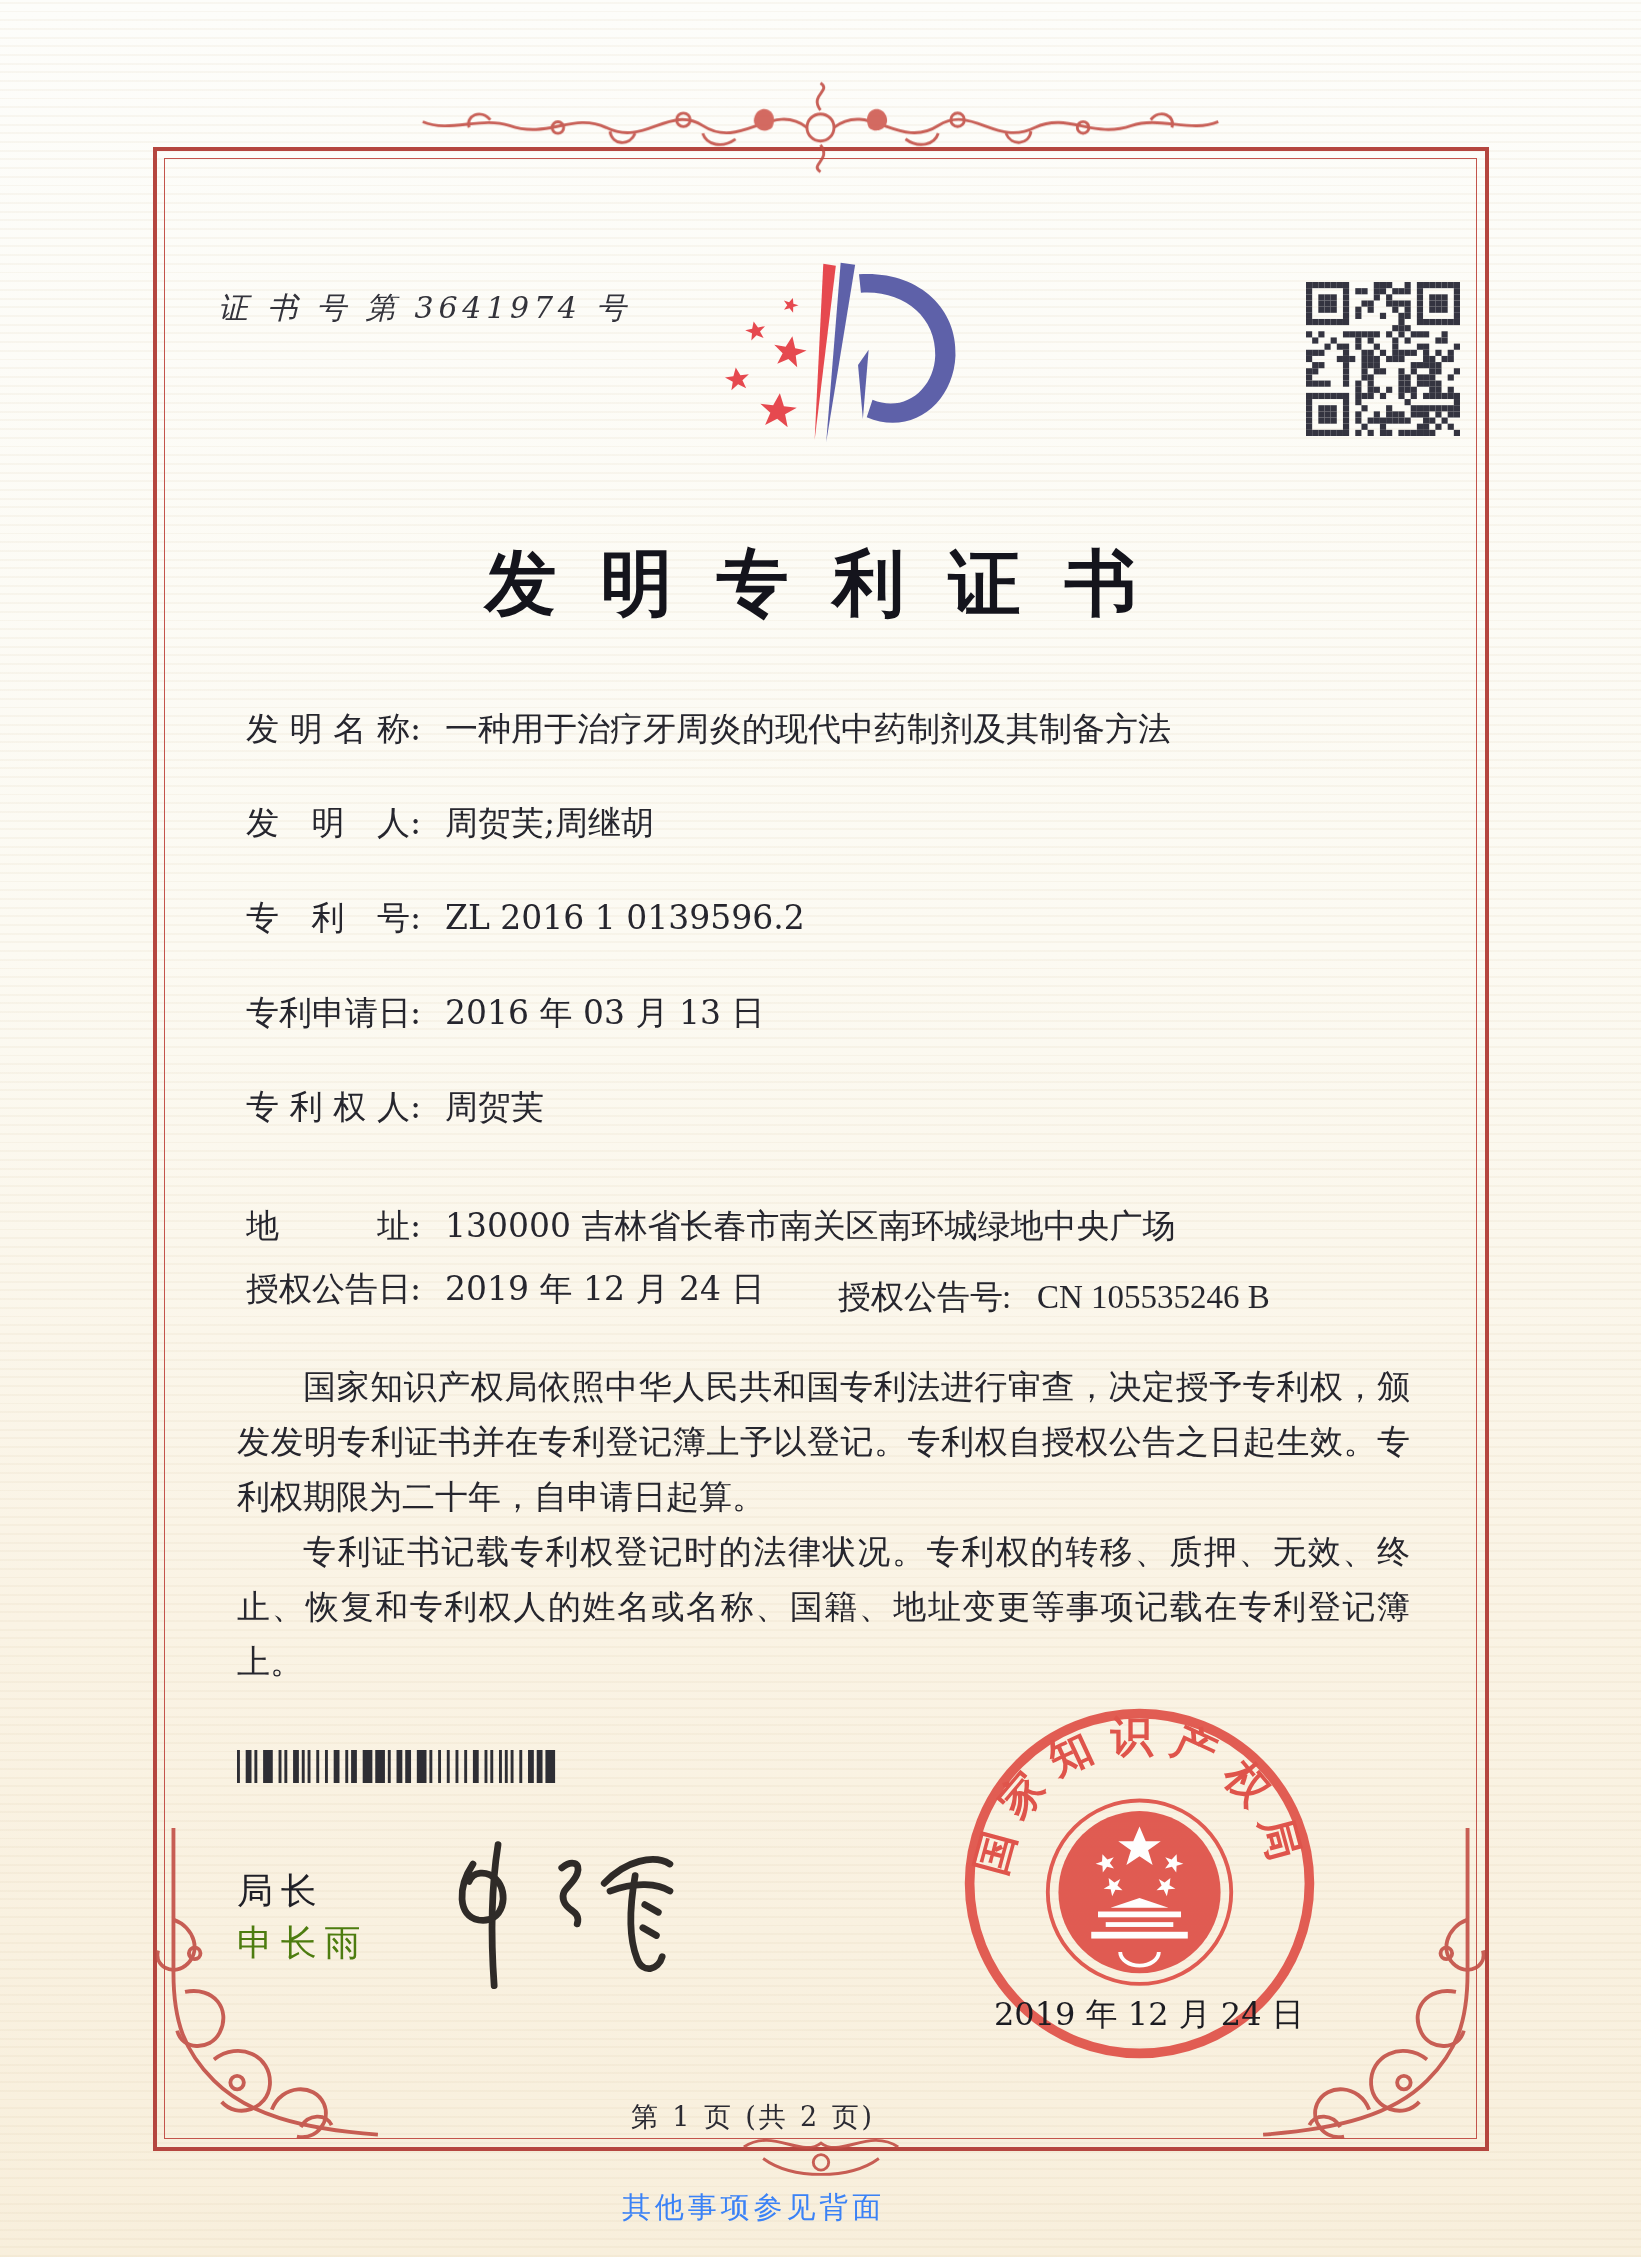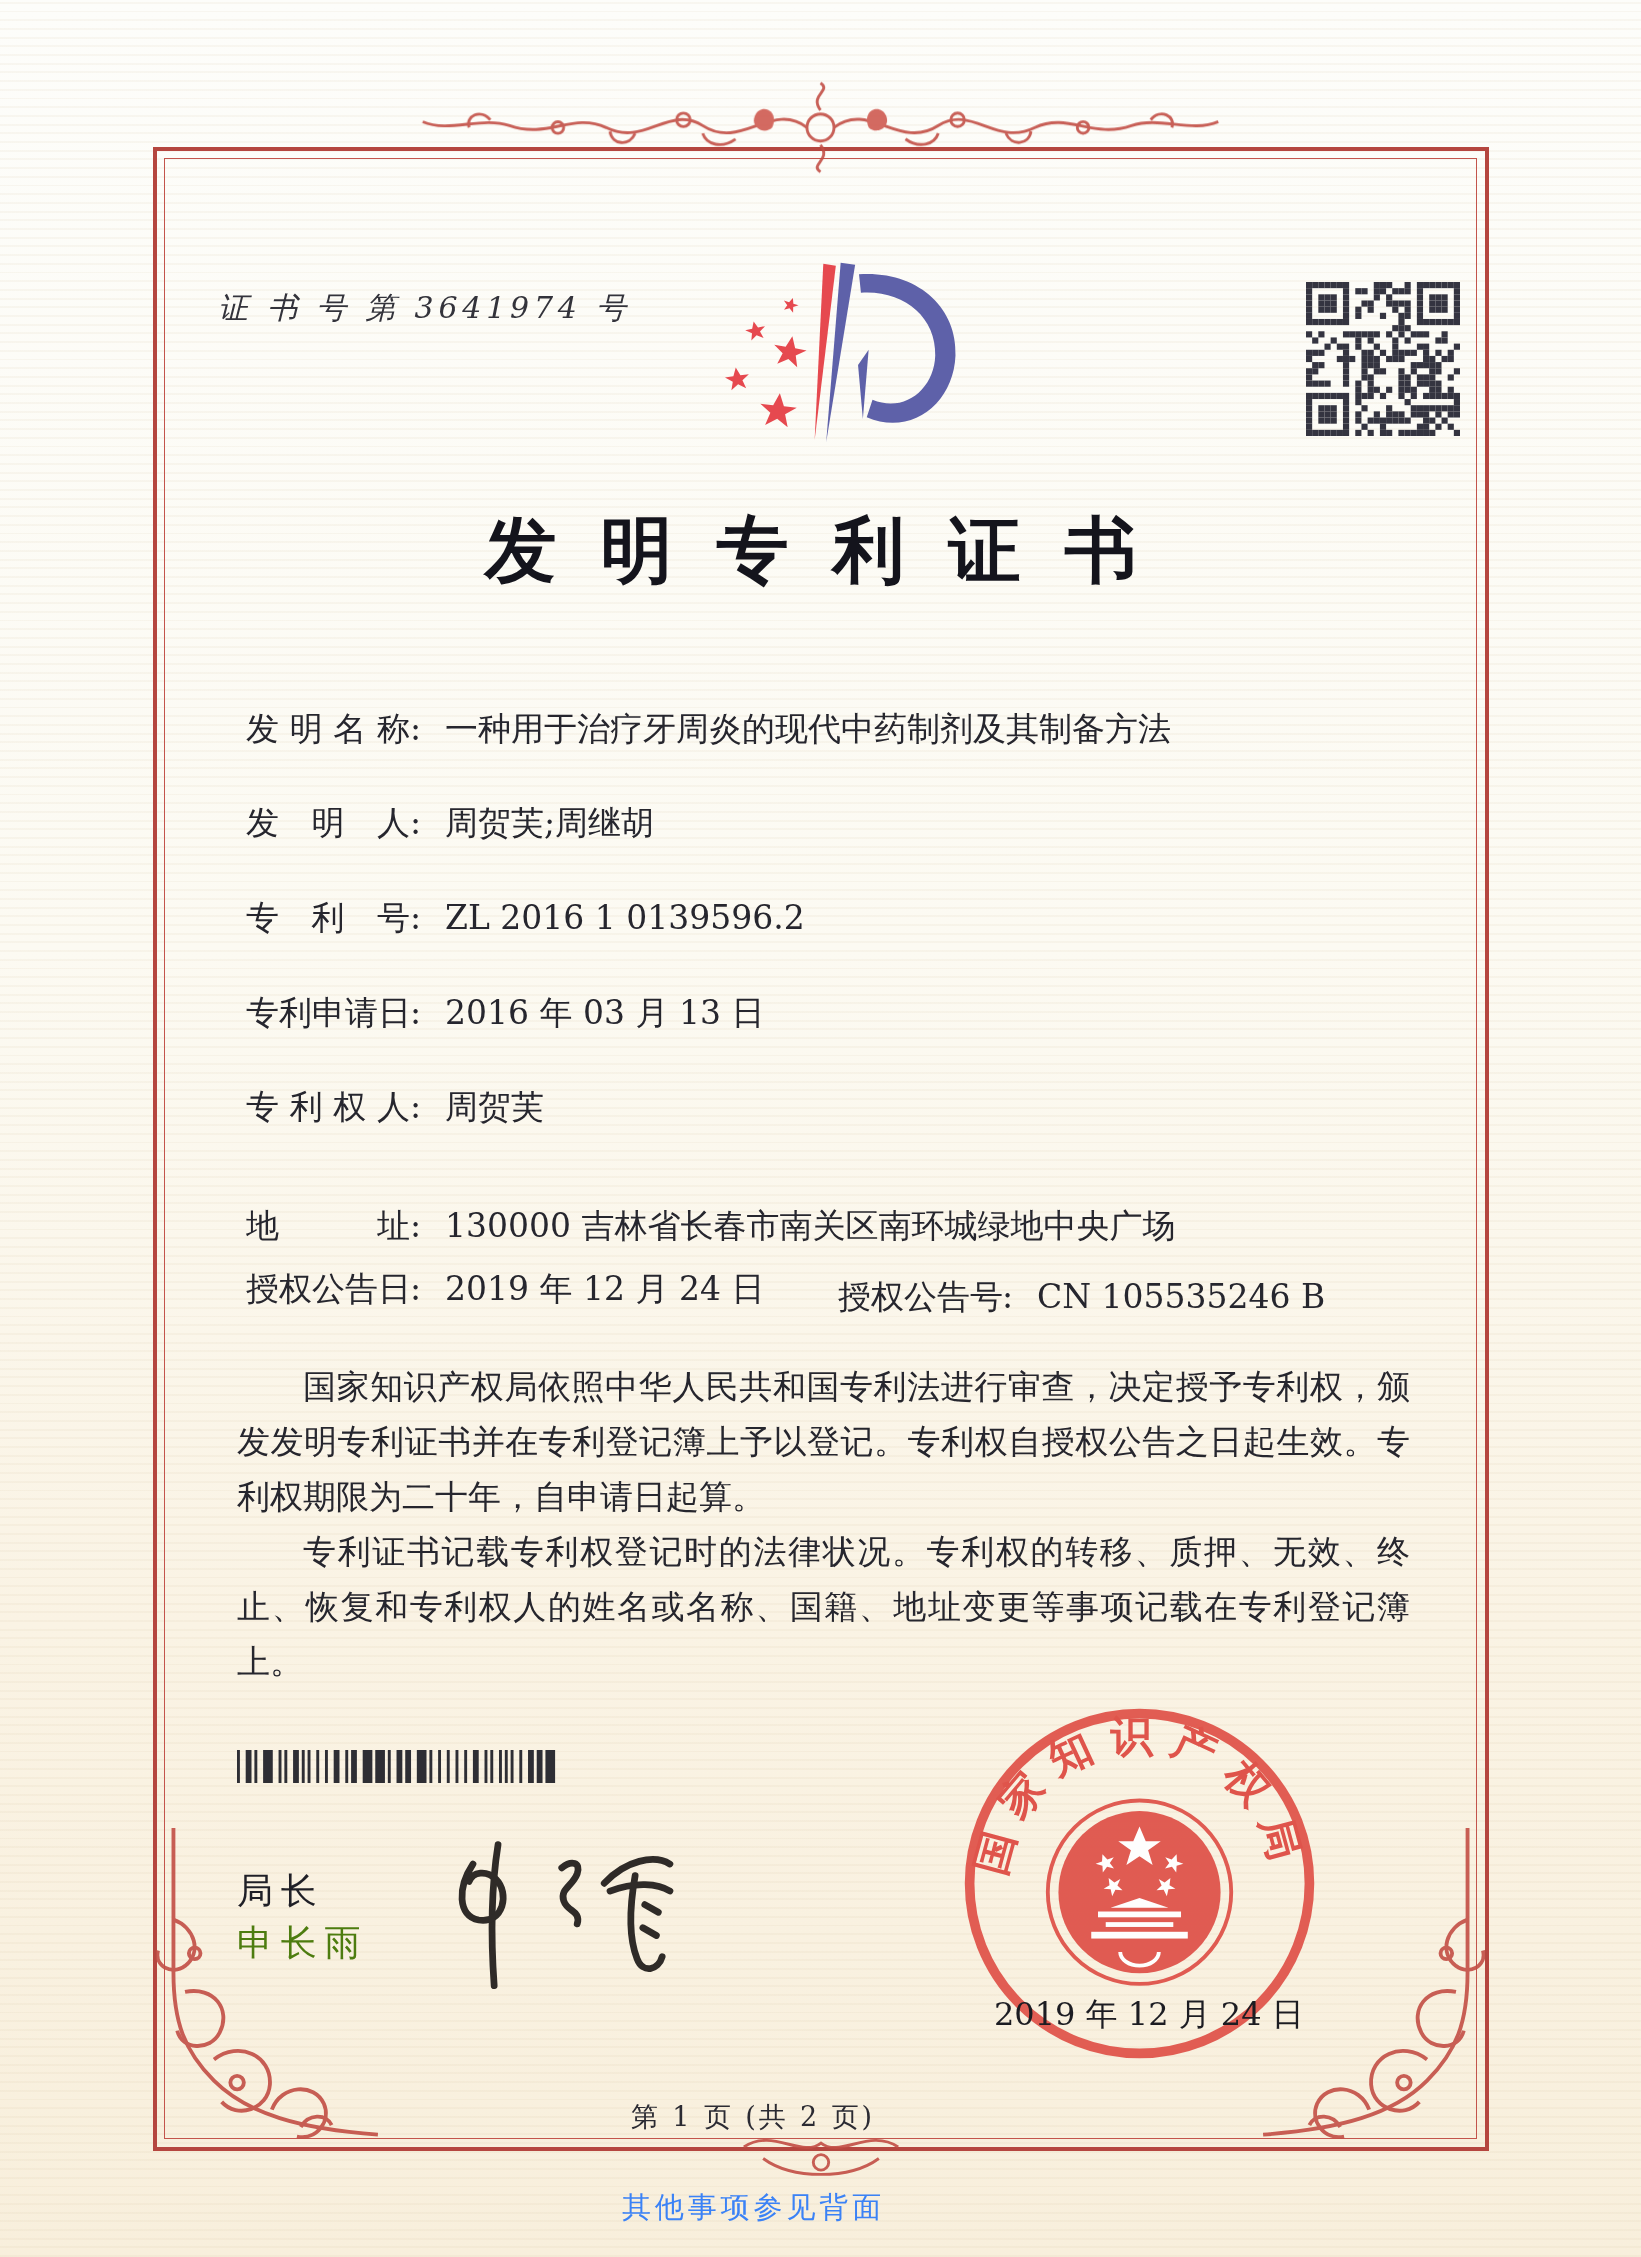--- a/index.html
+++ b/index.html
@@ -9,28 +9,28 @@
   .texture{position:absolute;inset:0;pointer-events:none;
        background:repeating-linear-gradient(0deg, rgba(206,186,150,0.10) 0 1.9px, rgba(255,255,255,0) 1.9px 8.7px);}
   .abs{position:absolute;}
   
   .frame-outer{left:153px;top:147px;width:1336px;height:2004px;border:4.8px solid #b5463f;box-sizing:border-box;}
   .frame-inner{left:164px;top:158px;width:1313px;height:1981px;border:1.9px solid #c3544c;box-sizing:border-box;}
   
   .cert-number{left:218px;top:288px;font-size:30px;letter-spacing:4.8px;color:#33333b;white-space:nowrap;font-style:italic;}
   .logo{left:714px;top:257px;width:290px;height:220px;}
   .qr{left:1306px;top:282px;width:154px;height:154px;}
-  .title{left:0;top:503px;width:1641px;text-align:center;font-size:72px;font-weight:700;
+  .title{left:0;top:536px;width:1641px;text-align:center;font-size:72px;font-weight:700;
          letter-spacing:44px;padding-left:24px;box-sizing:border-box;color:#14141c;}
   
   .frow{position:absolute;left:246px;height:46px;line-height:46px;font-size:33px;color:#26262e;white-space:nowrap;}
   .flabel{display:inline-block;width:164px;text-align:justify;text-align-last:justify;vertical-align:top;}
   .fcolon{display:inline-block;width:35px;vertical-align:top;}
   .fval{vertical-align:top;}
-  .grant{position:absolute;left:838px;top:1274px;height:46px;line-height:46px;font-size:33px;color:#26262e;white-space:nowrap;}
+  .grant{position:absolute;left:838px;top:1274px;height:46px;line-height:46px;font-size:33px;color:#26262e;white-space:nowrap;font-family:Liberation Serif, serif;}
   
   .bodytext{left:237px;top:1359px;width:1173px;font-size:33px;line-height:55px;
             text-align:justify;color:#26262e;}
   .bodytext p{margin:0;text-indent:66px;}
   
   .barcode{left:237px;top:1750px;width:321px;height:33px;}
   
   .director-title{left:237px;top:1867px;font-size:36px;color:#1f1f26;letter-spacing:7.7px;}
   .director-name{left:237px;top:1919px;font-size:36px;color:#4d7c0f;letter-spacing:7.7px;}
   .signature{left:415px;top:1831px;width:280px;height:179px;}

